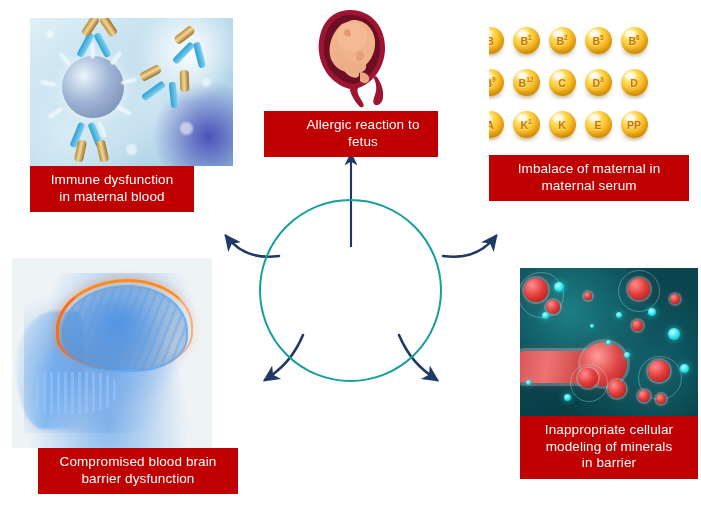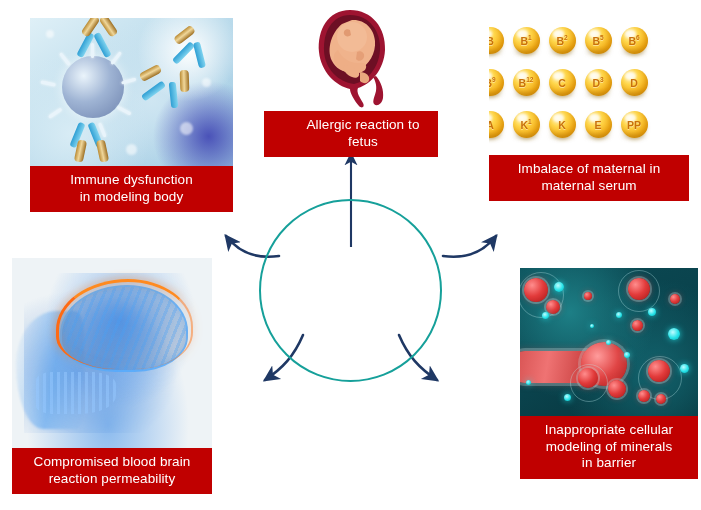--- a/index.html
+++ b/index.html
@@ -254,23 +254,23 @@
       <div class="ab" style="left:150px;top:22px;">
         <span class="arm" style="left:0;top:0;transform:rotate(44deg);"></span>
         <span class="arm" style="left:16px;top:2px;transform:rotate(-14deg);"></span>
         <span class="stem" style="left:0px;top:-16px;transform:rotate(52deg);"></span>
       </div>
       <i class="blur-dot" style="left:150px;top:104px;width:13px;height:13px;"></i>
       <i class="blur-dot" style="left:172px;top:60px;width:9px;height:9px;"></i>
       <i class="blur-dot" style="left:96px;top:126px;width:11px;height:11px;"></i>
       <i class="blur-dot" style="left:16px;top:12px;width:8px;height:8px;"></i>
     </div>
-    <div class="caption" style="width:203px;">
+    <div class="caption" style="width:164px;">
       <div>Immune dysfunction</div>
-      <div>in modeling body</div>
+      <div>in maternal blood</div>
     </div>
   </div>
 
   <div class="panel" style="left:264px;top:6px;width:174px;">
     <div class="panel-img art-fetus" style="width:174px;height:105px;">
       <svg viewBox="0 0 174 105" width="174" height="105">
         <path d="M86,4 C108,4 122,22 121,44 C120,64 107,78 94,82 C92,86 96,92 99,97 C101,101 98,103 95,100 C90,94 86,87 86,83 C72,80 57,66 55,46 C53,24 64,4 86,4 Z" fill="#9e1431"></path>
         <path d="M86,9 C105,9 117,25 116,44 C115,62 103,75 90,78 C74,76 61,63 60,45 C59,26 68,9 86,9 Z" fill="#6d0f24"></path>
         <path d="M88,14 C100,13 110,22 111,35 C112,47 105,59 95,64 C85,69 73,65 68,55 C62,43 68,26 78,18 Z" fill="#f0b38c"></path>
         <ellipse cx="88" cy="31" rx="15" ry="15" fill="#f2bb96"></ellipse>
@@ -363,23 +363,23 @@
 
   <div class="panel" style="left:12px;top:258px;width:200px;">
     <div class="panel-img art-brain" style="width:200px;height:190px;">
       <div class="brain-glow"></div>
       <div class="brain-skull"></div>
       <div class="brain-face"></div>
       <div class="brain-mass"></div>
       <div class="brain-hot"></div>
       <div class="brain-jaw"></div>
     </div>
-    <div class="caption" style="width:200px;">
+    <div class="caption" style="width:200px;margin-left:26px;">
       <div>Compromised blood brain</div>
-      <div>reaction permeability</div>
+      <div>barrier dysfunction</div>
     </div>
   </div>
 
   <div class="panel" style="left:500px;top:268px;width:178px;padding-left:20px;">
     <div class="panel-img art-cells" style="width:178px;height:148px;">
       <div class="vessel"></div>
       <div class="vessel-bulb"></div>
       <i class="halo" style="left:-2px;top:4px;width:44px;height:44px;"></i>
       <i class="halo" style="left:98px;top:2px;width:40px;height:40px;"></i>
       <i class="halo" style="left:118px;top:88px;width:42px;height:42px;"></i>

